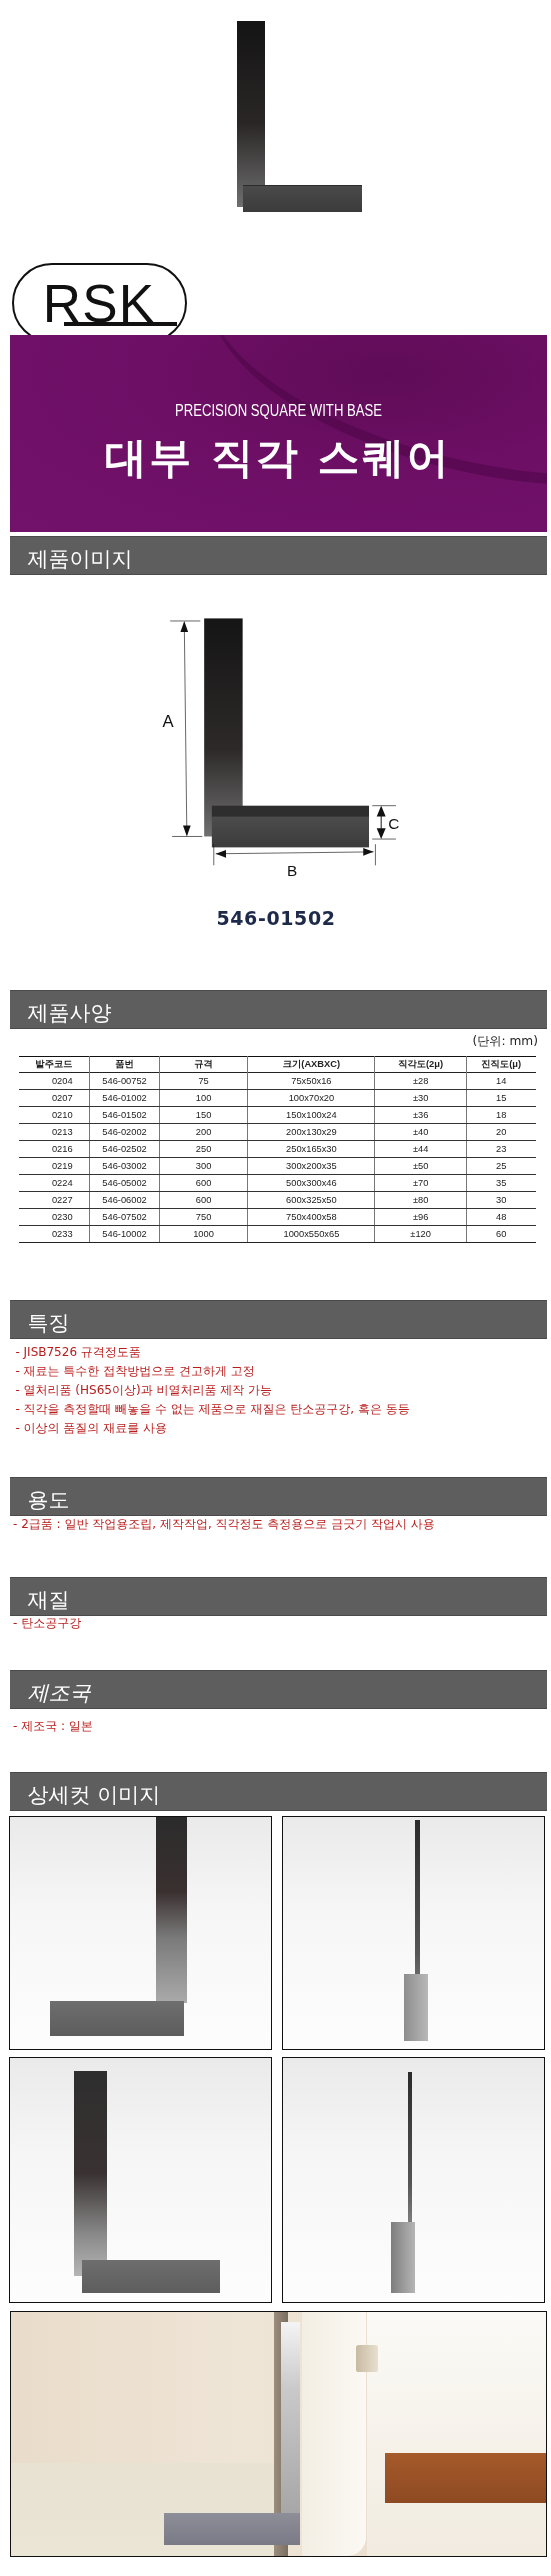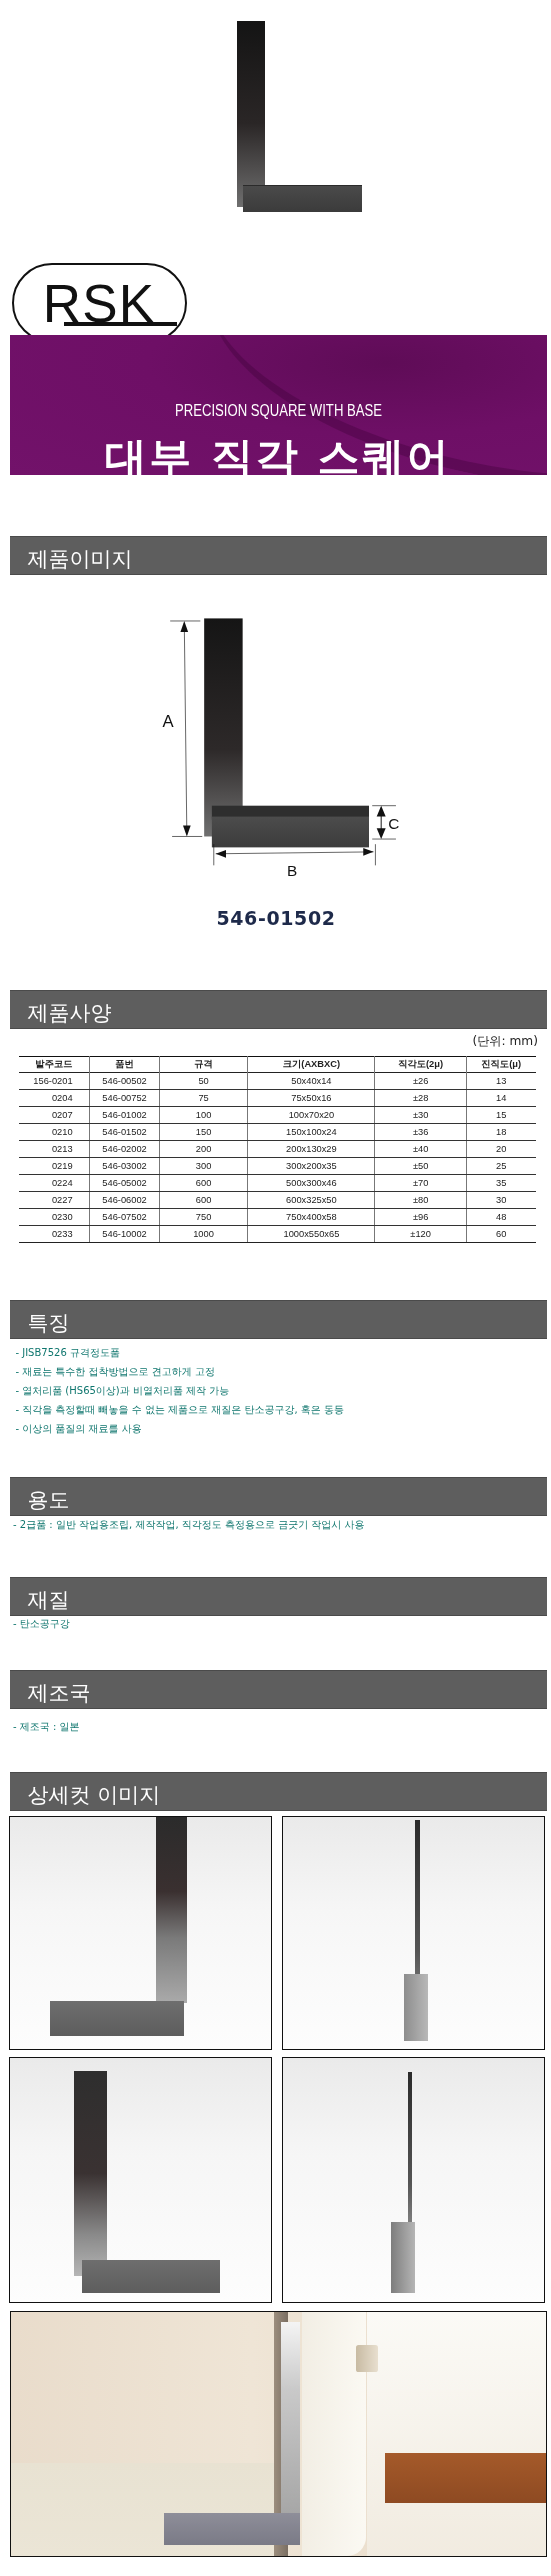--- a/index.html
+++ b/index.html
@@ -13,21 +13,21 @@
   .hero .base { position: absolute; left: 243px; top: 185px; width: 119px; height: 27px;
     background: linear-gradient(180deg, #4a4a4a, #3b3b3b); border-top: 1.9px solid #2b2b2b; }
 
   
   .logo { position: absolute; left: 11.6px; top: 263px; width: 175px; height: 80px;
     border: 2.6px solid #111; border-radius: 40px; display: flex; align-items: center; justify-content: center; }
   .logo-text { font-family: "Liberation Sans", sans-serif; font-size: 53px; font-weight: 400; letter-spacing: 1.3px; color: #111; line-height: 1; }
   .logo-underline { position: absolute; left: 50px; bottom: 15.4px; width: 113px; height: 3.2px; background: #111; }
 
   
-  .banner { position: absolute; left: 9.6px; top: 335px; width: 537px; height: 140px;
+  .banner { position: absolute; left: 9.6px; top: 335px; width: 537px; height: 197px;
     background: radial-gradient(ellipse at 70% 20%, #5f0c57 0%, #6e0f66 45%, #72126a 100%);
     overflow: hidden; }
   .banner::before { content: ""; position: absolute; left: 193px; top: -128px; width: 578px; height: 257px;
     border-radius: 50%; border-bottom: 11.6px solid rgba(60,0,55,0.35); transform: rotate(12deg); }
   .banner-sub { position: absolute; left: 0; right: 0; top: 67px; text-align: center; color: #fff;
     font-family: "Liberation Sans", sans-serif; font-size: 16px; letter-spacing: 0px; font-weight: 400; transform: scaleX(0.82); }
   .banner-title { position: absolute; left: 0; right: 0; top: 95px; text-align: center; color: #fff;
     font-size: 42px; font-weight: 700; letter-spacing: 2.6px; }
 
   
@@ -48,21 +48,21 @@
   table.spec thead tr { border-top: 1.9px solid #111; border-bottom: 1.9px solid #222; }
   table.spec th { height: 16px; font-weight: 700; font-size: 9.3px; text-align: center; border-left: 0.6px solid #777; }
   table.spec th:first-child, table.spec td:first-child { border-left: none; }
   table.spec td { height: 17px; text-align: center; border-left: 0.6px solid #777; border-bottom: 0.6px solid #333; }
   table.spec tbody tr:last-child td { border-bottom: 1.9px solid #222; }
   table.spec td.code { text-align: right; padding-right: 16.7px; }
   col.c1 { width: 74px; } col.c2 { width: 73px; } col.c3 { width: 94px; }
   col.c4 { width: 133px; } col.c5 { width: 97px; } col.c6 { width: 74px; }
 
   
-  .txt-list { position: absolute; left: 15.4px; list-style: none; font-size: 10px; line-height: 19px; color: #0f766e; }
+  .txt-list { position: absolute; left: 15.4px; list-style: none; font-size: 12px; line-height: 19px; color: #b91c1c; }
   .txt-list li::before { content: "- "; }
 
   
   .photo { position: absolute; border: 1.3px solid #111; background: linear-gradient(180deg, #eaeaea 0%, #f6f6f6 40%, #fdfdfd 100%); overflow: hidden; }
   .p-blade { position: absolute; }
   .p-base { position: absolute; background: linear-gradient(180deg, #6e6e6e, #5d5d5d); }
   .scene { position: absolute; left: 9.6px; top: 2311px; width: 537px; height: 246px; border: 1.3px solid #111; overflow: hidden;
     background: linear-gradient(90deg, #e9dccb 0%, #efe5d6 45%, #e6d8c5 100%); }
 </style>
 </head>
@@ -147,28 +147,20 @@
       <th>발주코드</th>
       <th>품번</th>
       <th>규격</th>
       <th>크기(AXBXC)</th>
       <th>직각도(2μ)</th>
       <th>진직도(μ)</th>
     </tr>
   </thead>
   <tbody id="spec-body">
       <tr>
-        <td class="code">156-0201</td>
-        <td>546-00502</td>
-        <td>50</td>
-        <td>50x40x14</td>
-        <td>±26</td>
-        <td>13</td>
-      </tr>
-      <tr>
         <td class="code">0204</td>
         <td>546-00752</td>
         <td>75</td>
         <td>75x50x16</td>
         <td>±28</td>
         <td>14</td>
       </tr>
       <tr>
         <td class="code">0207</td>
         <td>546-01002</td>
@@ -185,20 +177,28 @@
         <td>±36</td>
         <td>18</td>
       </tr>
       <tr>
         <td class="code">0213</td>
         <td>546-02002</td>
         <td>200</td>
         <td>200x130x29</td>
         <td>±40</td>
         <td>20</td>
+      </tr>
+      <tr>
+        <td class="code">0216</td>
+        <td>546-02502</td>
+        <td>250</td>
+        <td>250x165x30</td>
+        <td>±44</td>
+        <td>23</td>
       </tr>
       <tr>
         <td class="code">0219</td>
         <td>546-03002</td>
         <td>300</td>
         <td>300x200x35</td>
         <td>±50</td>
         <td>25</td>
       </tr>
       <tr>
@@ -254,21 +254,21 @@
   <li>2급품 : 일반 작업용조립, 제작작업, 직각정도 측정용으로 금긋기 작업시 사용</li>
 </ul>
 
 <div class="sec-head" style="top:1577px;">
   <span>재질</span>
 </div>
 <ul class="txt-list" style="top:1614px; left:13px;">
   <li>탄소공구강</li>
 </ul>
 
-<div class="sec-head" style="top:1670px;">
+<div class="sec-head" style="top:1670px;font-style:italic;">
   <span>제조국</span>
 </div>
 <ul class="txt-list" style="top:1717px; left:13px;text-align:right;">
   <li>제조국 : 일본</li>
 </ul>
 
 <div class="sec-head" style="top:1772px;">
   <span>상세컷 이미지</span>
 </div>
 

